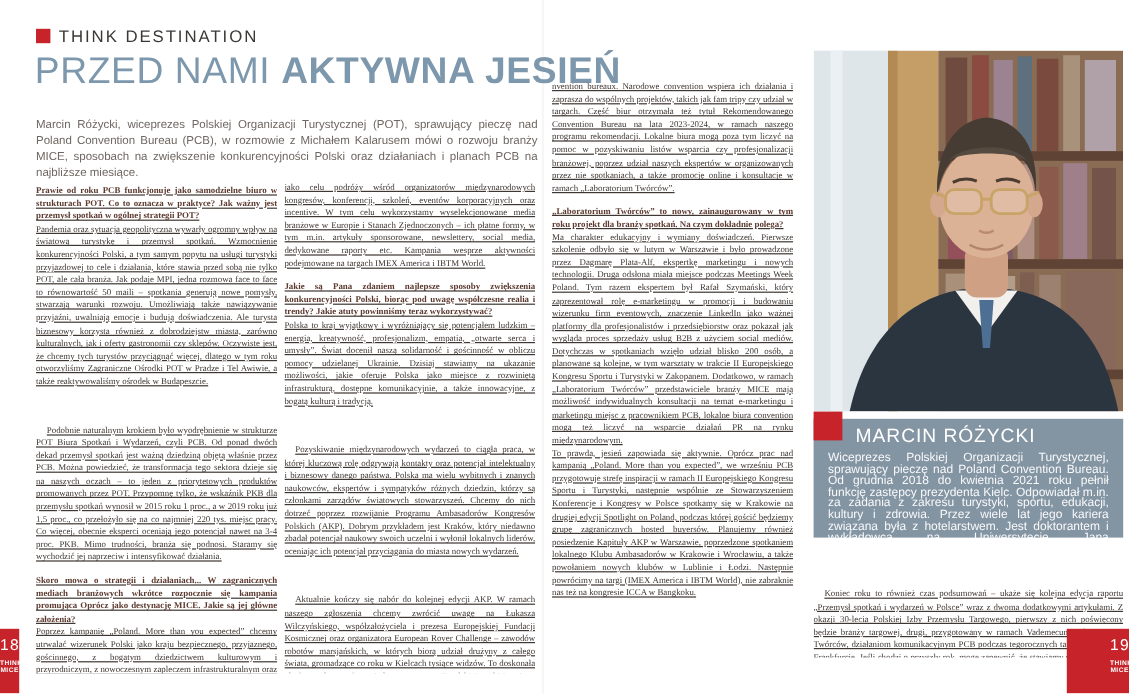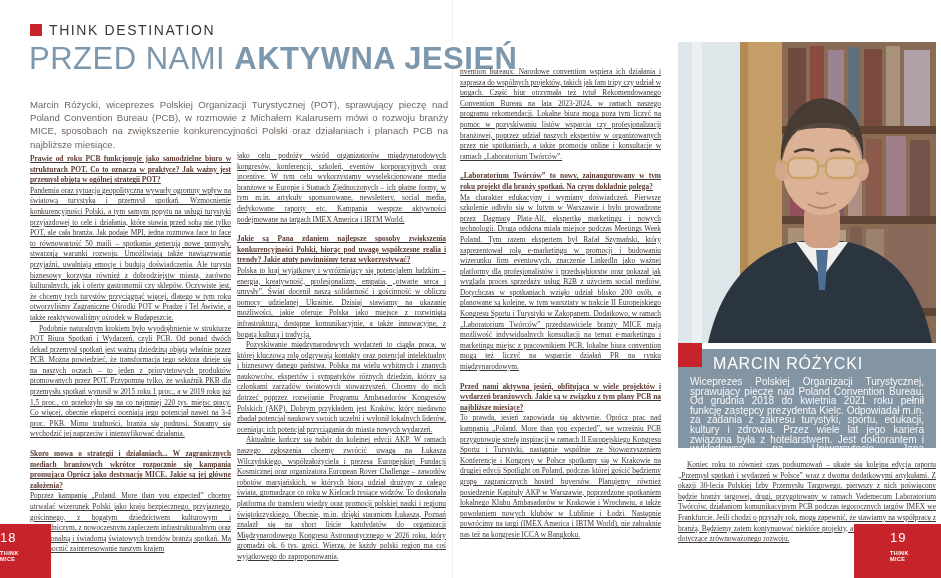--- a/index.html
+++ b/index.html
@@ -12,39 +12,39 @@
   .title{position:absolute;left:29px;top:42px;margin:0;font-family:"Liberation Sans",sans-serif;
          font-size:31px;line-height:34px;color:var(--title_blue,#7d98ad);font-weight:300;letter-spacing:.5px;white-space:nowrap;}
   .title .t-bold{font-weight:700;}
   .lead{position:absolute;left:30px;top:98px;width:418px;margin:0;
         font-family:"Liberation Sans",sans-serif;font-size:9.6px;line-height:13.2px;color:#6f6762;text-align:justify;}
   
   .col{position:absolute;text-align:justify;font-size:7.4px;line-height:10.6px;overflow:hidden;text-decoration:underline;}
   .col p{margin:0;}
   .col p.q{font-weight:700;color:var(--question_brown,#5d3a30);margin-top:9px;}
   .col p.q:first-child{margin-top:0;}
-  .col p.indent{text-indent:9px;}
+  .col p.indent{text-indent:9px;margin-top:30px;}
   .col1{left:30px;top:154px;width:201px;height:407px;}
   .col2{left:237px;top:151px;width:209px;height:410px;}
   .col3{left:460px;top:67px;width:201px;height:476px;}
   .col4{left:678px;top:460px;width:258px;height:88px;}
   
   .photo{position:absolute;left:678px;top:42px;width:258px;height:301px;overflow:hidden;}
   
   .profile-box{position:absolute;left:678px;top:349px;width:258px;height:99px;
                background:var(--profile_slate,#8394a3);overflow:hidden;}
   .profile-sq{position:absolute;left:678px;top:343px;width:24px;height:24px;background:var(--accent_red,#c6232b);}
   .profile-name{position:absolute;left:713px;top:355px;font-family:"Liberation Sans",sans-serif;
                 font-size:16px;letter-spacing:.8px;color:#ffffff;}
   .profile-bio{position:absolute;left:690px;top:377px;width:234px;margin:0;
                font-family:"Liberation Sans",sans-serif;font-size:10px;line-height:9.6px;
                color:rgba(255,255,255,.95);text-align:justify;}
   
-  .pagetab{position:absolute;bottom:0;width:51px;height:54px;background:var(--accent_red,#c6232b);
-           color:#fff;font-family:"Liberation Sans",sans-serif;text-align:left;}
+  .pagetab{position:absolute;bottom:0;width:16px;height:54px;background:var(--accent_red,#c6232b);
+           color:#fff;font-family:"Liberation Sans",sans-serif;text-align:center;}
   .pagetab.left{left:0;}
   .pagetab.right{right:0;padding-left:36px;}
   .pageno{font-size:13px;font-weight:300;margin-top:6px;letter-spacing:1px;}
   .brand{margin-top:5px;font-size:5.5px;font-weight:700;line-height:6.2px;letter-spacing:.4px;}
   .brand span{display:block;}
   
   .gutter{position:absolute;left:452px;top:0;width:1px;height:578px;background:#f1f1f1;}
 </style>
 </head>
 <body>
@@ -55,41 +55,40 @@
   <div class="kicker-row">
     <span class="kicker-sq"></span>
     <span class="kicker">THINK DESTINATION</span>
   </div>
 
   <h1 class="title"><span class="t-light">PRZED NAMI </span><span class="t-bold">AKTYWNA JESIEŃ</span></h1>
 
   <p class="lead">Marcin Różycki, wiceprezes Polskiej Organizacji Turystycznej (POT), sprawujący pieczę nad Poland Convention Bureau (PCB), w rozmowie z Michałem Kalarusem mówi o rozwoju branży MICE, sposobach na zwiększenie konkurencyjności Polski oraz działaniach i planach PCB na najbliższe miesiące.</p>
 
   <div class="col col1">
-    <p class="q">Prawie od roku PCB funkcjonuje jako samodzielne biuro w strukturach POT. Co to oznacza w praktyce? Jak ważny jest przemysł objętą w ogólnej strategii POT?</p>
+    <p class="q">Prawie od roku PCB funkcjonuje jako samodzielne biuro w strukturach POT. Co to oznacza w praktyce? Jak ważny jest przemysł spotkań w ogólnej strategii POT?</p>
     <p class="a">Pandemia oraz sytuacja geopolityczna wywarły ogromny wpływ na światową turystykę i przemysł spotkań. Wzmocnienie konkurencyjności Polski, a tym samym popytu na usługi turystyki przyjazdowej to cele i działania, które stawia przed sobą nie tylko POT, ale cała branża. Jak podaje MPI, jedna rozmowa face to face to równowartość 50 maili – spotkania generują nowe pomysły, stwarzają warunki rozwoju. Umożliwiają także nawiązywanie przyjaźni, uwalniają emocje i budują doświadczenia. Ale turysta biznesowy korzysta również z dobrodziejstw miasta, zarówno kulturalnych, jak i oferty gastronomii czy sklepów. Oczywiste jest, że chcemy tych turystów przyciągnąć więcej, dlatego w tym roku otworzyliśmy Zagraniczne Ośrodki POT w Pradze i Tel Awiwie, a także reaktywowaliśmy ośrodek w Budapeszcie.</p>
     <p class="a indent">Podobnie naturalnym krokiem było wyodrębnienie w strukturze POT Biura Spotkań i Wydarzeń, czyli PCB. Od ponad dwóch dekad przemysł spotkań jest ważną dziedziną objętą właśnie przez PCB. Można powiedzieć, że transformacja tego sektora dzieje się na naszych oczach – to jeden z priorytetowych produktów promowanych przez POT. Przypomnę tylko, że wskaźnik PKB dla przemysłu spotkań wynosił w 2015 roku 1 proc., a w 2019 roku już 1,5 proc., co przełożyło się na co najmniej 220 tys. miejsc pracy. Co więcej, obecnie eksperci oceniają jego potencjał nawet na 3-4 proc. PKB. Mimo trudności, branża się podnosi. Staramy się wychodzić jej naprzeciw i intensyfikować działania.</p>
     <p class="q">Skoro mowa o strategii i działaniach... W zagranicznych mediach branżowych wkrótce rozpocznie się kampania promująca Oprócz jako destynację MICE. Jakie są jej główne założenia?</p>
     <p class="a">Poprzez kampanię „Poland. More than you expected” chcemy utrwalać wizerunek Polski jako kraju bezpiecznego, przyjaznego, gościnnego, z bogatym dziedzictwem kulturowym i przyrodniczym, z nowoczesnym zapleczem infrastrukturalnym oraz profesjonalną i świadomą światowych trendów branżą spotkań. Ma to wzmocnić zainteresowanie naszym krajem</p>
   </div>
 
   <div class="col col2">
     <p class="a">jako celu podróży wśród organizatorów międzynarodowych kongresów, konferencji, szkoleń, eventów korporacyjnych oraz incentive. W tym celu wykorzystamy wyselekcjonowane media branżowe w Europie i Stanach Zjednoczonych – ich płatne formy, w tym m.in. artykuły sponsorowane, newslettery, social media, dedykowane raporty etc. Kampania wesprze aktywności podejmowane na targach IMEX America i IBTM World.</p>
     <p class="q">Jakie są Pana zdaniem najlepsze sposoby zwiększenia konkurencyjności Polski, biorąc pod uwagę współczesne realia i trendy? Jakie atuty powinniśmy teraz wykorzystywać?</p>
     <p class="a">Polska to kraj wyjątkowy i wyróżniający się potencjałem ludzkim – energia, kreatywność, profesjonalizm, empatia, „otwarte serca i umysły”. Świat docenił naszą solidarność i gościnność w obliczu pomocy udzielanej Ukrainie. Dzisiaj stawiamy na ukazanie możliwości, jakie oferuje Polska jako miejsce z rozwiniętą infrastrukturą, dostępne komunikacyjnie, a także innowacyjne, z bogatą kulturą i tradycją.</p>
     <p class="a indent">Pozyskiwanie międzynarodowych wydarzeń to ciągła praca, w której kluczową rolę odgrywają kontakty oraz potencjał intelektualny i biznesowy danego państwa. Polska ma wielu wybitnych i znanych naukowców, ekspertów i sympatyków różnych dziedzin, którzy są członkami zarządów światowych stowarzyszeń. Chcemy do nich dotrzeć poprzez rozwijanie Programu Ambasadorów Kongresów Polskich (AKP). Dobrym przykładem jest Kraków, który niedawno zbadał potencjał naukowy swoich uczelni i wyłonił lokalnych liderów, oceniając ich potencjał przyciągania do miasta nowych wydarzeń.</p>
     <p class="a indent">Aktualnie kończy się nabór do kolejnej edycji AKP. W ramach naszego zgłoszenia chcemy zwrócić uwagę na Łukasza Wilczyńskiego, współzałożyciela i prezesa Europejskiej Fundacji Kosmicznej oraz organizatora European Rover Challenge – zawodów robotów marsjańskich, w których biorą udział drużyny z całego świata, gromadzące co roku w Kielcach tysiące widzów. To doskonała platforma do transferu wiedzy oraz promocji polskiej nauki i regionu świętokrzyskiego. Obecnie, m.in. dzięki staraniom Łukasza, Poznań znalazł się na short liście kandydatów do organizacji Międzynarodowego Kongresu Astronautycznego w 2026 roku, który gromadzi ok. 6 tys. gości. Wierzę, że każdy polski region ma coś wyjątkowego do zaproponowania.</p>
 
   </div>
 
   <div class="col col3">
     <p class="a">nvention bureaux. Narodowe convention wspiera ich działania i zaprasza do wspólnych projektów, takich jak fam tripy czy udział w targach. Część biur otrzymała też tytuł Rekomendowanego Convention Bureau na lata 2023-2024, w ramach naszego programu rekomendacji. Lokalne biura mogą poza tym liczyć na pomoc w pozyskiwaniu listów wsparcia czy profesjonalizacji branżowej, poprzez udział naszych ekspertów w organizowanych przez nie spotkaniach, a także promocję online i konsultacje w ramach „Laboratorium Twórców”.</p>
     <p class="q">„Laboratorium Twórców” to nowy, zainaugurowany w tym roku projekt dla branży spotkań. Na czym dokładnie polega?</p>
     <p class="a">Ma charakter edukacyjny i wymiany doświadczeń. Pierwsze szkolenie odbyło się w lutym w Warszawie i było prowadzone przez Dagmarę Plata-Alf, ekspertkę marketingu i nowych technologii. Druga odsłona miała miejsce podczas Meetings Week Poland. Tym razem ekspertem był Rafał Szymański, który zaprezentował rolę e-marketingu w promocji i budowaniu wizerunku firm eventowych, znaczenie LinkedIn jako ważnej platformy dla profesjonalistów i przedsiębiorstw oraz pokazał jak wygląda proces sprzedaży usług B2B z użyciem social mediów. Dotychczas w spotkaniach wzięło udział blisko 200 osób, a planowane są kolejne, w tym warsztaty w trakcie II Europejskiego Kongresu Sportu i Turystyki w Zakopanem. Dodatkowo, w ramach „Laboratorium Twórców” przedstawiciele branży MICE mają możliwość indywidualnych konsultacji na temat e-marketingu i marketingu miejsc z pracownikiem PCB, lokalne biura convention mogą też liczyć na wsparcie działań PR na rynku międzynarodowym.</p>
-    <p class="q">Przed nami aktywna jesień, obfitująca w wiele projektów i wydarzeń branżowych. Jakie są w związku z tym plany PCB na najbliższe miesiące?</p>
     <p class="a">To prawda, jesień zapowiada się aktywnie. Oprócz prac nad kampanią „Poland. More than you expected”, we wrześniu PCB przygotowuje strefę inspiracji w ramach II Europejskiego Kongresu Sportu i Turystyki, następnie wspólnie ze Stowarzyszeniem Konferencje i Kongresy w Polsce spotkamy się w Krakowie na drugiej edycji Spotlight on Poland, podczas której gościć będziemy grupę zagranicznych hosted buyersów. Planujemy również posiedzenie Kapituły AKP w Warszawie, poprzedzone spotkaniem lokalnego Klubu Ambasadorów w Krakowie i Wrocławiu, a także powołaniem nowych klubów w Lublinie i Łodzi. Następnie powrócimy na targi (IMEX America i IBTM World), nie zabraknie nas też na kongresie ICCA w Bangkoku.</p>
   </div>
 
   <div class="photo">
     <svg width="258" height="301" viewBox="0 0 258 301" xmlns="http://www.w3.org/2000/svg">
       <rect width="258" height="301" fill="#c9ced2"></rect>
       <rect x="0" y="0" width="62" height="301" fill="#dfe6ea"></rect>
       <rect x="14" y="0" width="10" height="301" fill="#eaf0f3"></rect>
       <rect x="62" y="0" width="42" height="301" fill="#c59d66"></rect>
       <rect x="62" y="0" width="8" height="301" fill="#b38a54"></rect>

